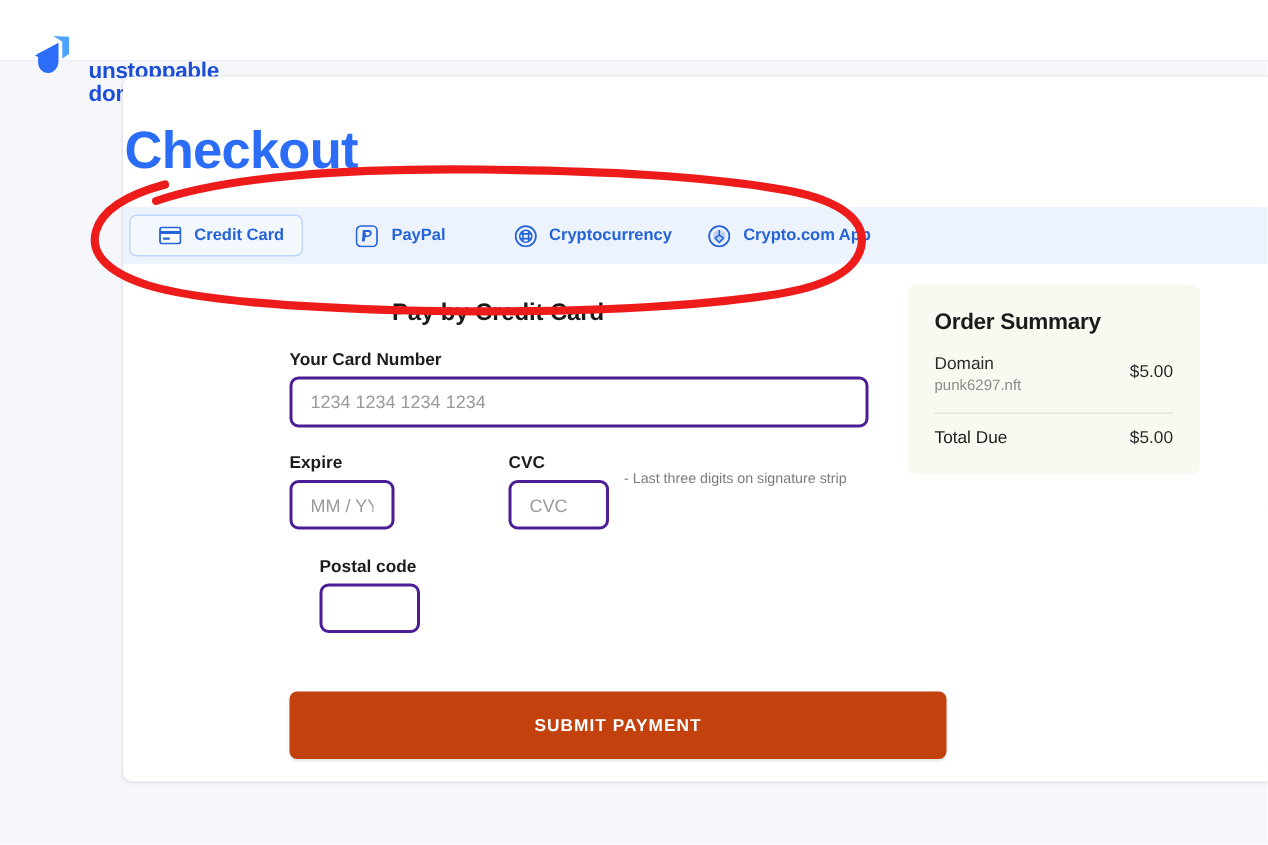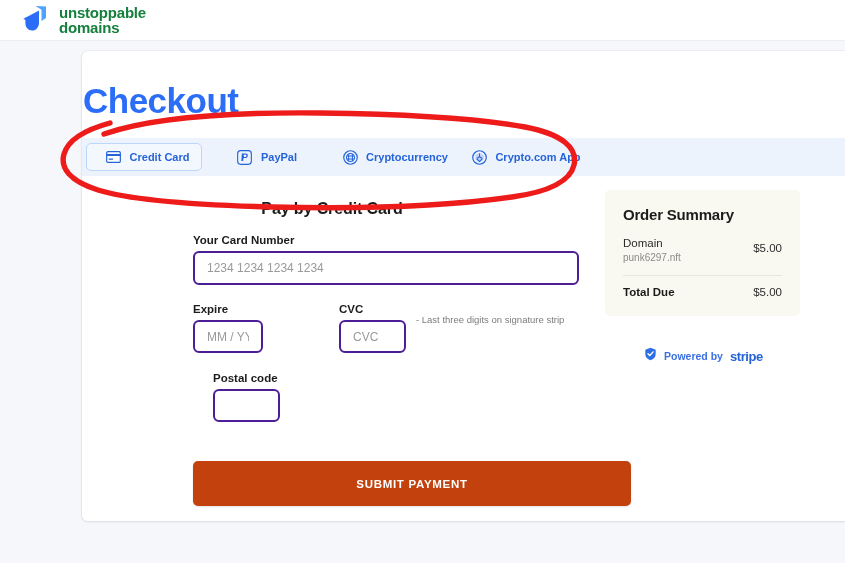--- a/index.html
+++ b/index.html
@@ -40,22 +40,23 @@
   }
   .brand-logo {
     width: 28px;
     height: 30px;
     display: block;
   }
   .brand-name {
     font-size: 15px;
     line-height: 15px;
     font-weight: 600;
-    color: #15803d;
+    color: #1d4ed8;
     letter-spacing: -0.2px;
+    margin-top: 35px;
   }
   .brand-name span { display: block; }
 
   
   .checkout-card {
     position: absolute;
     left: 82px;
     top: 51px;
     width: 790px;
     height: 470px;
@@ -242,21 +243,21 @@
     color: #2b2b2b;
     padding-top: 6px;
   }
   .summary-divider {
     height: 1px;
     background: #e8e6da;
     margin: 11px 0 10px 0;
   }
   .summary-total-label {
     font-size: 11.5px;
-    font-weight: 700;
+    font-weight: 400;
     color: #1b1b1b;
   }
   .summary-total-amount {
     font-size: 11.5px;
     color: #2b2b2b;
   }
 
   .stripe-badge {
     position: absolute;
     left: 562px;
@@ -399,30 +400,20 @@
         </div>
         <div class="summary-amount">$5.00</div>
       </div>
       <div class="summary-divider"></div>
       <div class="summary-line">
         <div class="summary-total-label">Total Due</div>
         <div class="summary-total-amount">$5.00</div>
       </div>
     </div>
 
-    <div class="stripe-badge">
-      <span>
-        <svg width="13" height="14" viewBox="0 0 14 15">
-          <path d="M7 0.7 L12.6 2.8 V7.4 C12.6 10.7 10.3 13.1 7 14.3 C3.7 13.1 1.4 10.7 1.4 7.4 V2.8 Z" fill="#2f6fe4"></path>
-          <path d="M4.3 7.3 L6.2 9.2 L9.8 5.2" stroke="#ffffff" stroke-width="1.5" fill="none" stroke-linecap="round" stroke-linejoin="round"></path>
-        </svg>
-      </span>
-      <span class="stripe-text">Powered by</span>
-      <span class="stripe-word">stripe</span>
-    </div>
 
   </div>
 
   <svg class="annotation-layer" viewBox="0 0 845 563">
     <path d="M 104 134
              C 150 118, 230 112, 320 113
              C 400 114, 470 117, 525 127
              C 562 134, 578 148, 574 165
              C 570 182, 548 192, 512 197
              C 450 206, 360 209, 272 207

